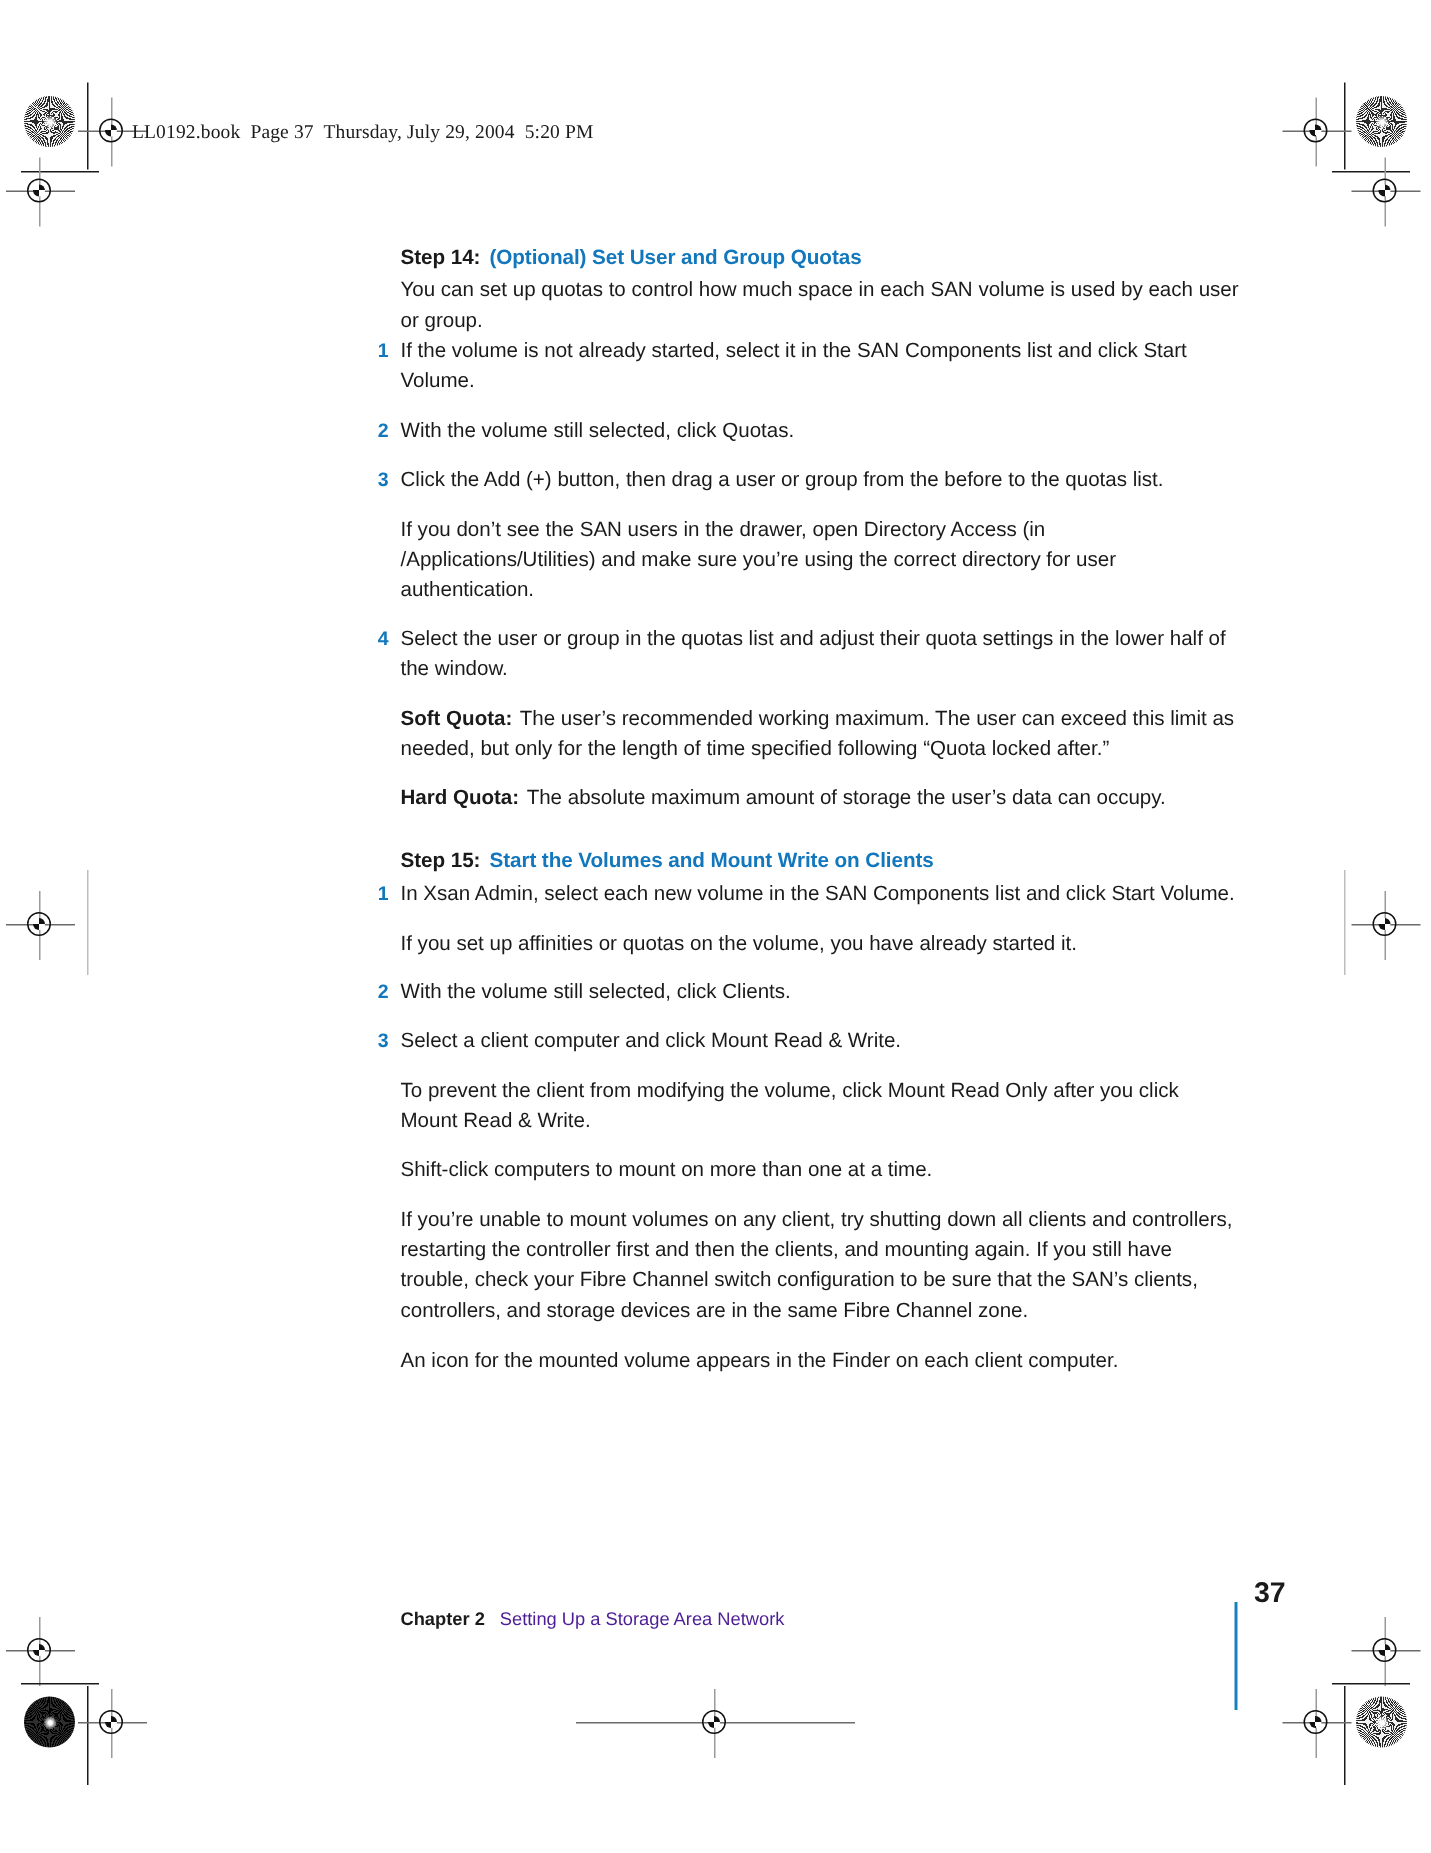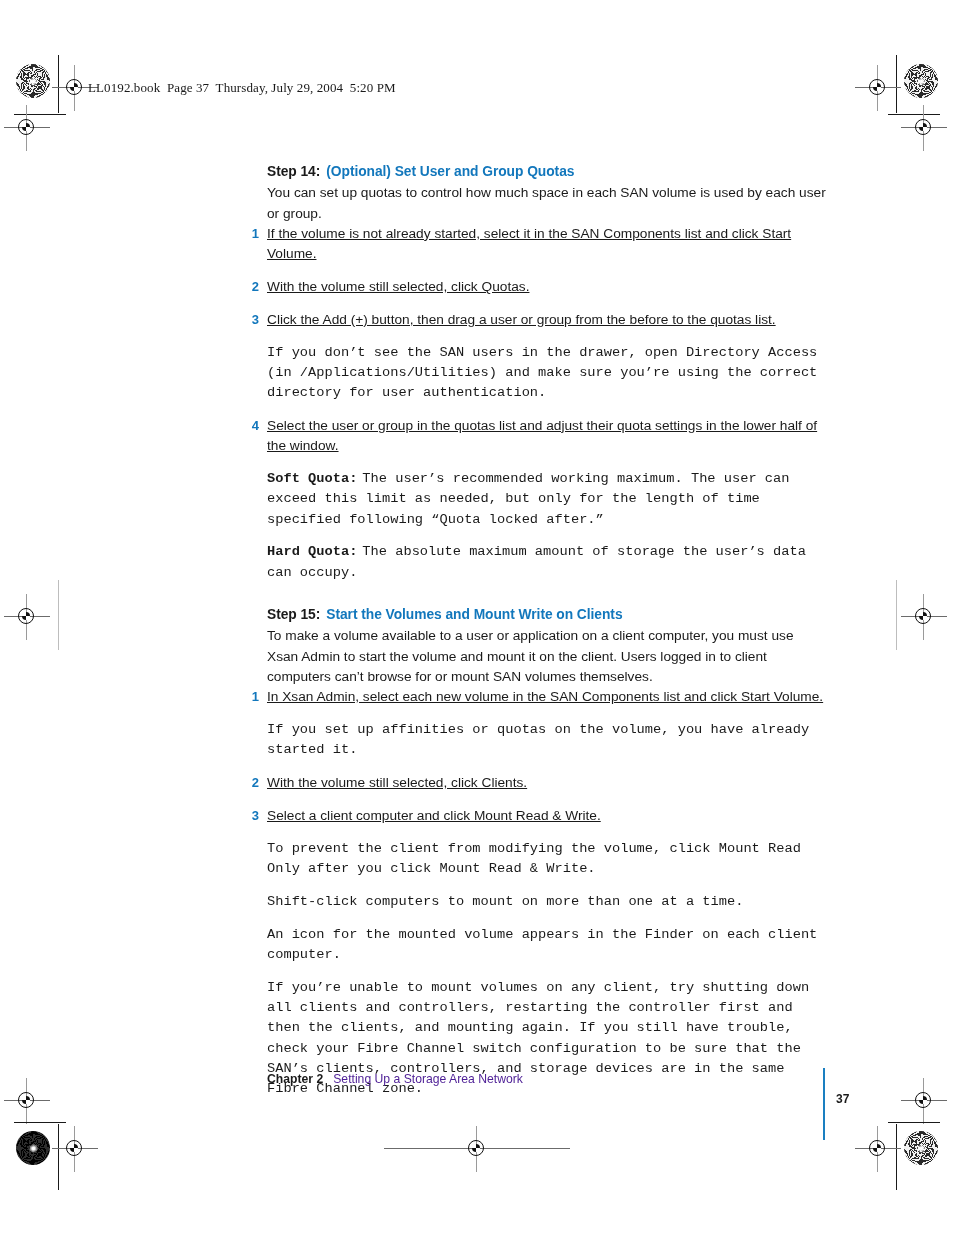--- a/index.html
+++ b/index.html
@@ -117,40 +117,40 @@
     font-weight: bold;
     letter-spacing: -0.05px;
   }
   .step-head .step-label { color: #1a1a1a; margin-top: 16px; }
   .step-head .step-title { color: #1277bc; margin-left: 6px; }
 
   .para {
     margin: 0;
     padding: 0;
   }
-  .para.spaced { margin-top: 12.5px; font-family: Liberation Mono, monospace; }
+  .para.spaced { margin-top: 12.5px; }
 
   .numitem {
     position: relative;
     padding-left: 0;
     margin: 0;
     display: flex;
   }
   .numitem.spaced { margin-top: 12.5px; }
   .numitem .num {
     position: absolute;
     left: -22px;
     top: 0;
     width: 14px;
     text-align: right;
     color: #1277bc;
     font-weight: bold;
     font-size: 13px;
   }
-  .numitem .body { flex: 1; text-decoration: underline; }
+  .numitem .body { flex: 1; }
 
   .indent {
     margin-left: 0;
   }
 
   b.lead { font-weight: bold; }
   .section-gap { height: 22px; }
 
   
   .footer {
@@ -165,22 +165,22 @@
     font-weight: bold;
     color: #1a1a1a;
   }
   .footer .chapter-title {
     color: #4c1d95;
     margin-left: 10px;
   }
   .folio {
     position: absolute;
     left: 836px;
-    top: 1092px;
-    font-size: 12px;
+    top: 1052px;
+    font-size: 19px;
     font-weight: bold;
     color: #1a1a1a;
   }
 </style>
 </head>
 <body>
 
 <div class="marks">
 
   <div class="starburst light" style="left:16px; top:64px;"></div>
@@ -314,21 +314,20 @@
     <b class="lead">Hard Quota:</b><span style="margin-left:5px;">The absolute maximum amount of storage the user’s data can occupy.</span>
   </p>
 
 
   <div class="section-gap"></div>
 
   <div class="step-head">
     <span class="step-label">Step 15:</span><span class="step-title">Start the Volumes and Mount Write on Clients</span>
   </div>
 
-  <p class="para">To make a volume available to a user or application on a client computer, you must use Xsan Admin to start the volume and mount it on the client. Users logged in to client computers can’t browse for or mount SAN volumes themselves.</p>
 
   <div class="numitem">
     <span class="num">1</span>
     <span class="body">In Xsan Admin, select each new volume in the SAN Components list and click Start Volume.</span>
   </div>
 
   <p class="para spaced indent">If you set up affinities or quotas on the volume, you have already started it.</p>
 
   <div class="numitem spaced">
     <span class="num">2</span>
@@ -337,22 +336,22 @@
 
   <div class="numitem spaced">
     <span class="num">3</span>
     <span class="body">Select a client computer and click Mount Read &amp; Write.</span>
   </div>
 
   <p class="para spaced indent">To prevent the client from modifying the volume, click Mount Read Only after you click Mount Read &amp; Write.</p>
 
   <p class="para spaced indent">Shift-click computers to mount on more than one at a time.</p>
 
+  <p class="para spaced indent">If you’re unable to mount volumes on any client, try shutting down all clients and controllers, restarting the controller first and then the clients, and mounting again. If you still have trouble, check your Fibre Channel switch configuration to be sure that the SAN’s clients, controllers, and storage devices are in the same Fibre Channel zone.</p>
+
   <p class="para spaced indent">An icon for the mounted volume appears in the Finder on each client computer.</p>
-
-  <p class="para spaced indent">If you’re unable to mount volumes on any client, try shutting down all clients and controllers, restarting the controller first and then the clients, and mounting again. If you still have trouble, check your Fibre Channel switch configuration to be sure that the SAN’s clients, controllers, and storage devices are in the same Fibre Channel zone.</p>
 </div>
 
 <div class="footer">
   <span class="chapter">Chapter 2</span><span class="chapter-title">Setting Up a Storage Area Network</span>
 </div>
 
 <div class="folio">37</div>
 
 </body></html>

